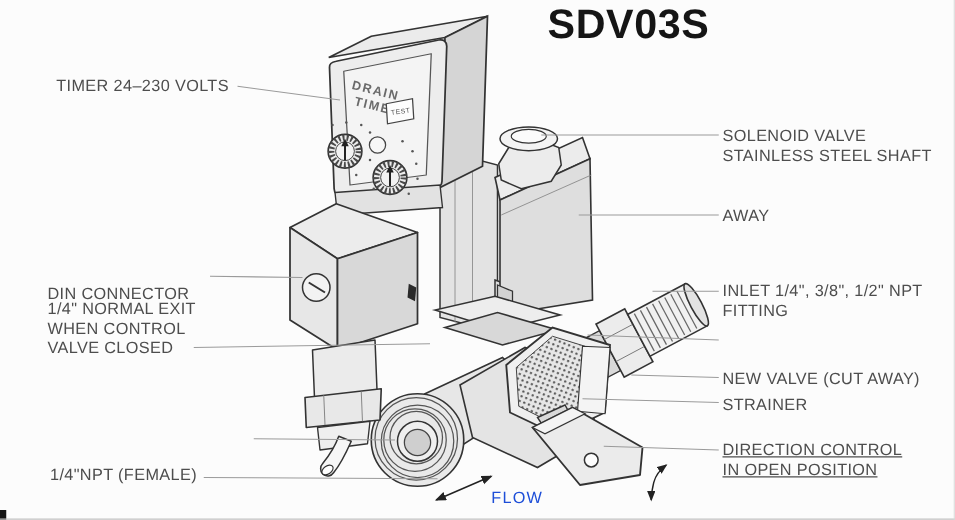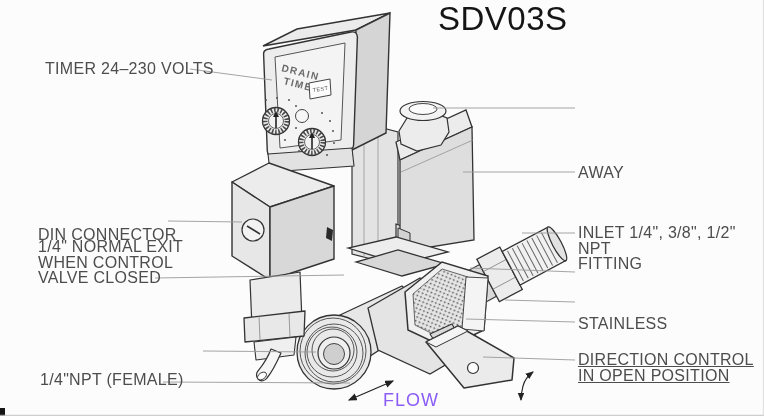--- a/index.html
+++ b/index.html
@@ -1,23 +1,23 @@
 <!DOCTYPE html>
 <html><head>
 <meta charset="utf-8">
 <style>
   html,body{margin:0;padding:0;background:#fff;}
   #stage{position:relative;width:764px;height:416px;background:#fcfcfc;overflow:hidden;
          font-family:"Liberation Sans", sans-serif;}
   #stage svg{position:absolute;left:0;top:0;}
-  .lbl{position:absolute;font-size:16px;line-height:15.5px;color:#4d4d4d;
+  .lbl{position:absolute;font-size:13px;line-height:15.5px;color:#4d4d4d;
        letter-spacing:0.3px;white-space:pre-line;font-weight:400;}
   #title{position:absolute;left:438px;top:0px;font-size:33px;color:#151515;
-         letter-spacing:0.5px;font-weight:400;}
-  #flow-label{position:absolute;left:383px;top:390px;font-size:18px;color:#8b5cf6;letter-spacing:1px;}
+         letter-spacing:0.5px;font-weight:700;}
+  #flow-label{position:absolute;left:393px;top:390px;font-size:13px;color:#1d4ed8;letter-spacing:1px;}
   
   #lbl-timer{left:45px;top:61px;}
   #lbl-din{left:38px;top:213px;margin-top:14px;}
   #lbl-normal{left:38px;top:239px;}
   #lbl-clean{left:40px;top:328px;}
   #lbl-npt{left:40px;top:372px;}
   
   #lbl-solenoid{left:578px;top:101px;}
   #lbl-coil{left:578px;top:165px;}
   #lbl-inlet{left:578px;top:225px;}
@@ -202,22 +202,25 @@
 
 <div id="title">SDV03S</div>
 
 <div class="lbl" id="lbl-timer">TIMER 24–230 VOLTS</div>
 <div class="lbl" id="lbl-din">DIN CONNECTOR</div>
 <div class="lbl" id="lbl-normal">1/4" NORMAL EXIT
 WHEN CONTROL
 VALVE CLOSED</div>
 <div class="lbl" id="lbl-npt">1/4"NPT (FEMALE)</div>
 
+<div class="lbl" id="lbl-solenoid">SOLENOID VALVE
+STAINLESS STEEL SHAFT</div>
 <div class="lbl" id="lbl-coil">AWAY</div>
 <div class="lbl" id="lbl-inlet">INLET 1/4", 3/8", 1/2" NPT
 FITTING</div>
-<div class="lbl" id="lbl-strainer">STAINLESS</div>
+<div class="lbl" id="lbl-newvalve">NEW VALVE (CUT AWAY)</div>
+<div class="lbl" id="lbl-strainer">STRAINER</div>
 <div class="lbl" id="lbl-direction">DIRECTION CONTROL
 IN OPEN POSITION</div>
 
 <div id="flow-label">FLOW</div>
 
 </div>
 
 </body></html>

